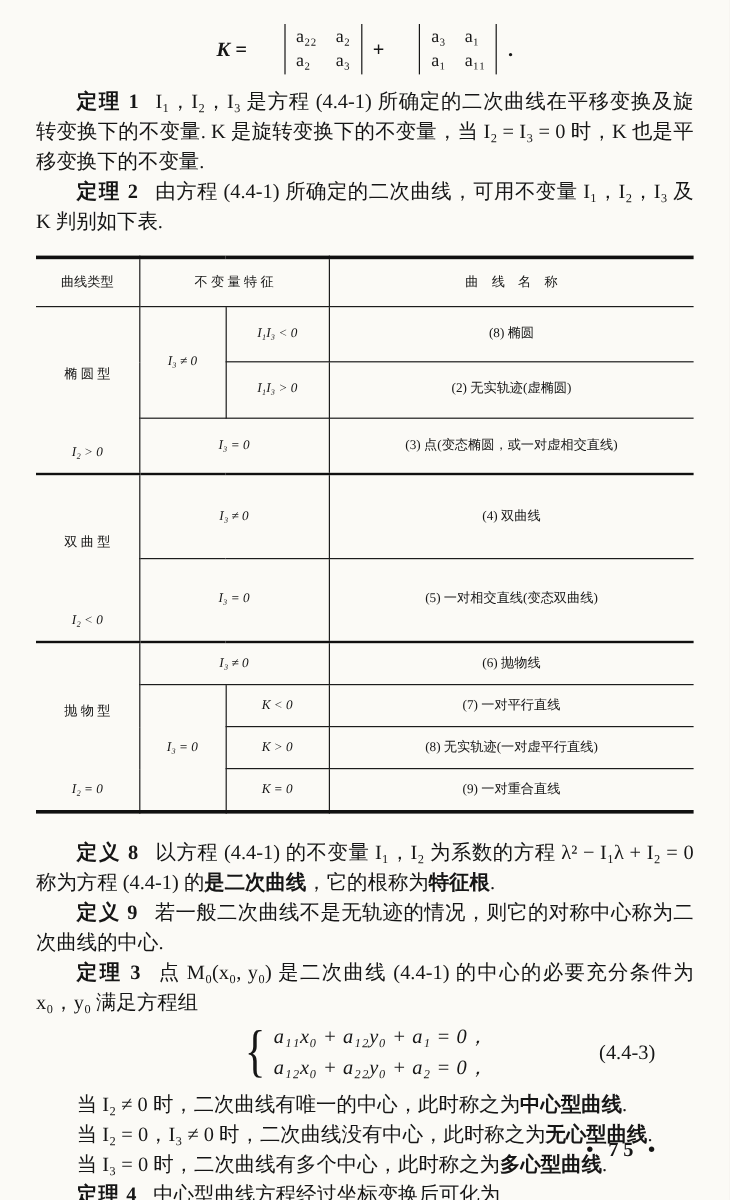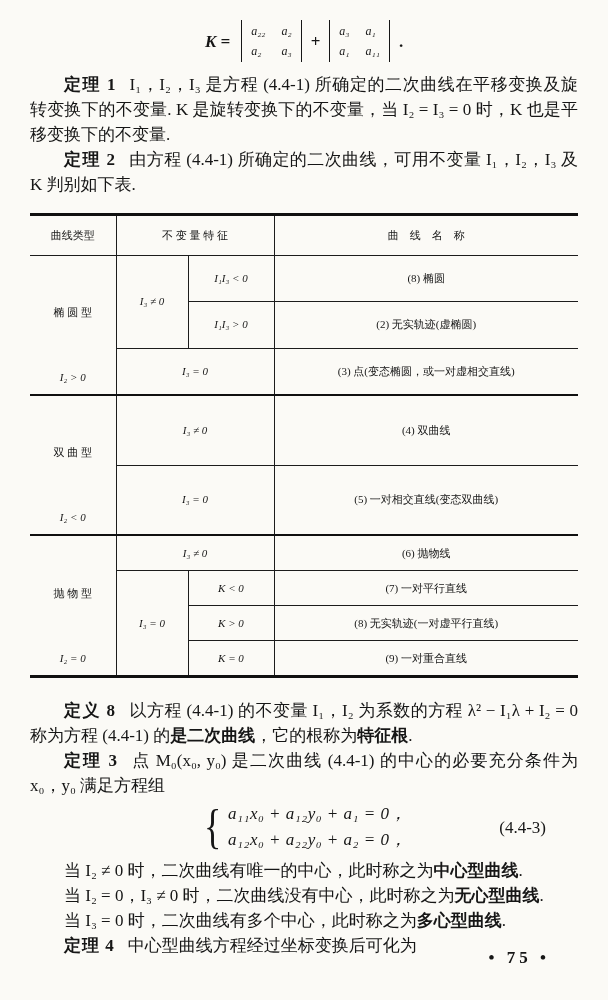--- a/index.html
+++ b/index.html
@@ -28,23 +28,23 @@
     gap:9px;margin:0 0 10px 0;
   }
   .formula .lhs{font-style:italic;font-weight:bold;margin-right:2px;}
   .mat{
     display:inline-grid;
     grid-template-columns:auto auto;
     column-gap:16px;row-gap:0;
     border-left:1.5px solid #161616;
     border-right:1.5px solid #161616;
     padding:1px 9px;
-    font-style:italic;
-    font-size:12px;line-height:20px;
+    font-size:15px;line-height:20px;
     text-align:left;
+    margin-left:20px;
   }
   .op{font-weight:bold;}
 
   
   .para{margin:0;text-indent:2em;text-align:justify;}
   .para .lbl{font-weight:bold;margin-right:13px;letter-spacing:1px;}
   .indent-line{margin:0;text-indent:2em;}
 
   
   table.inv{
@@ -184,20 +184,21 @@
     </tr>
     <tr>
       <td class="cond">K = 0</td>
       <td class="name">(9) 一对重合直线</td>
     </tr>
   </tbody>
     </table>
 
   <p class="para"><b class="lbl">定义 8</b><span><span>以方程 (4.4-1) 的不变量 I₁，I₂ 为系数的方程 λ² − I₁λ + I₂ = 0 称为方程 (4.4-1) 的</span><b>是二次曲线</b><span>，它的根称为</span><b>特征根</b><span>.</span></span></p>
 
+  <p class="para"><b class="lbl">定义 9</b><span><span>若一般二次曲线不是无轨迹的情况，则它的对称中心称为二次曲线的中心.</span></span></p>
 
   <p class="para"><b class="lbl">定理 3</b><span><span>点 M₀(x₀, y₀) 是二次曲线 (4.4-1) 的中心的必要充分条件为 x₀，y₀ 满足方程组</span></span></p>
 
   <div class="eqblock">
     <span class="brace">{</span>
     <div class="eqs">
       <div class="math">a₁₁x₀ + a₁₂y₀ + a₁ = 0，</div>
       <div class="math">a₁₂x₀ + a₂₂y₀ + a₂ = 0，</div>
     </div>
     <span class="eqlabel">(4.4-3)</span>

